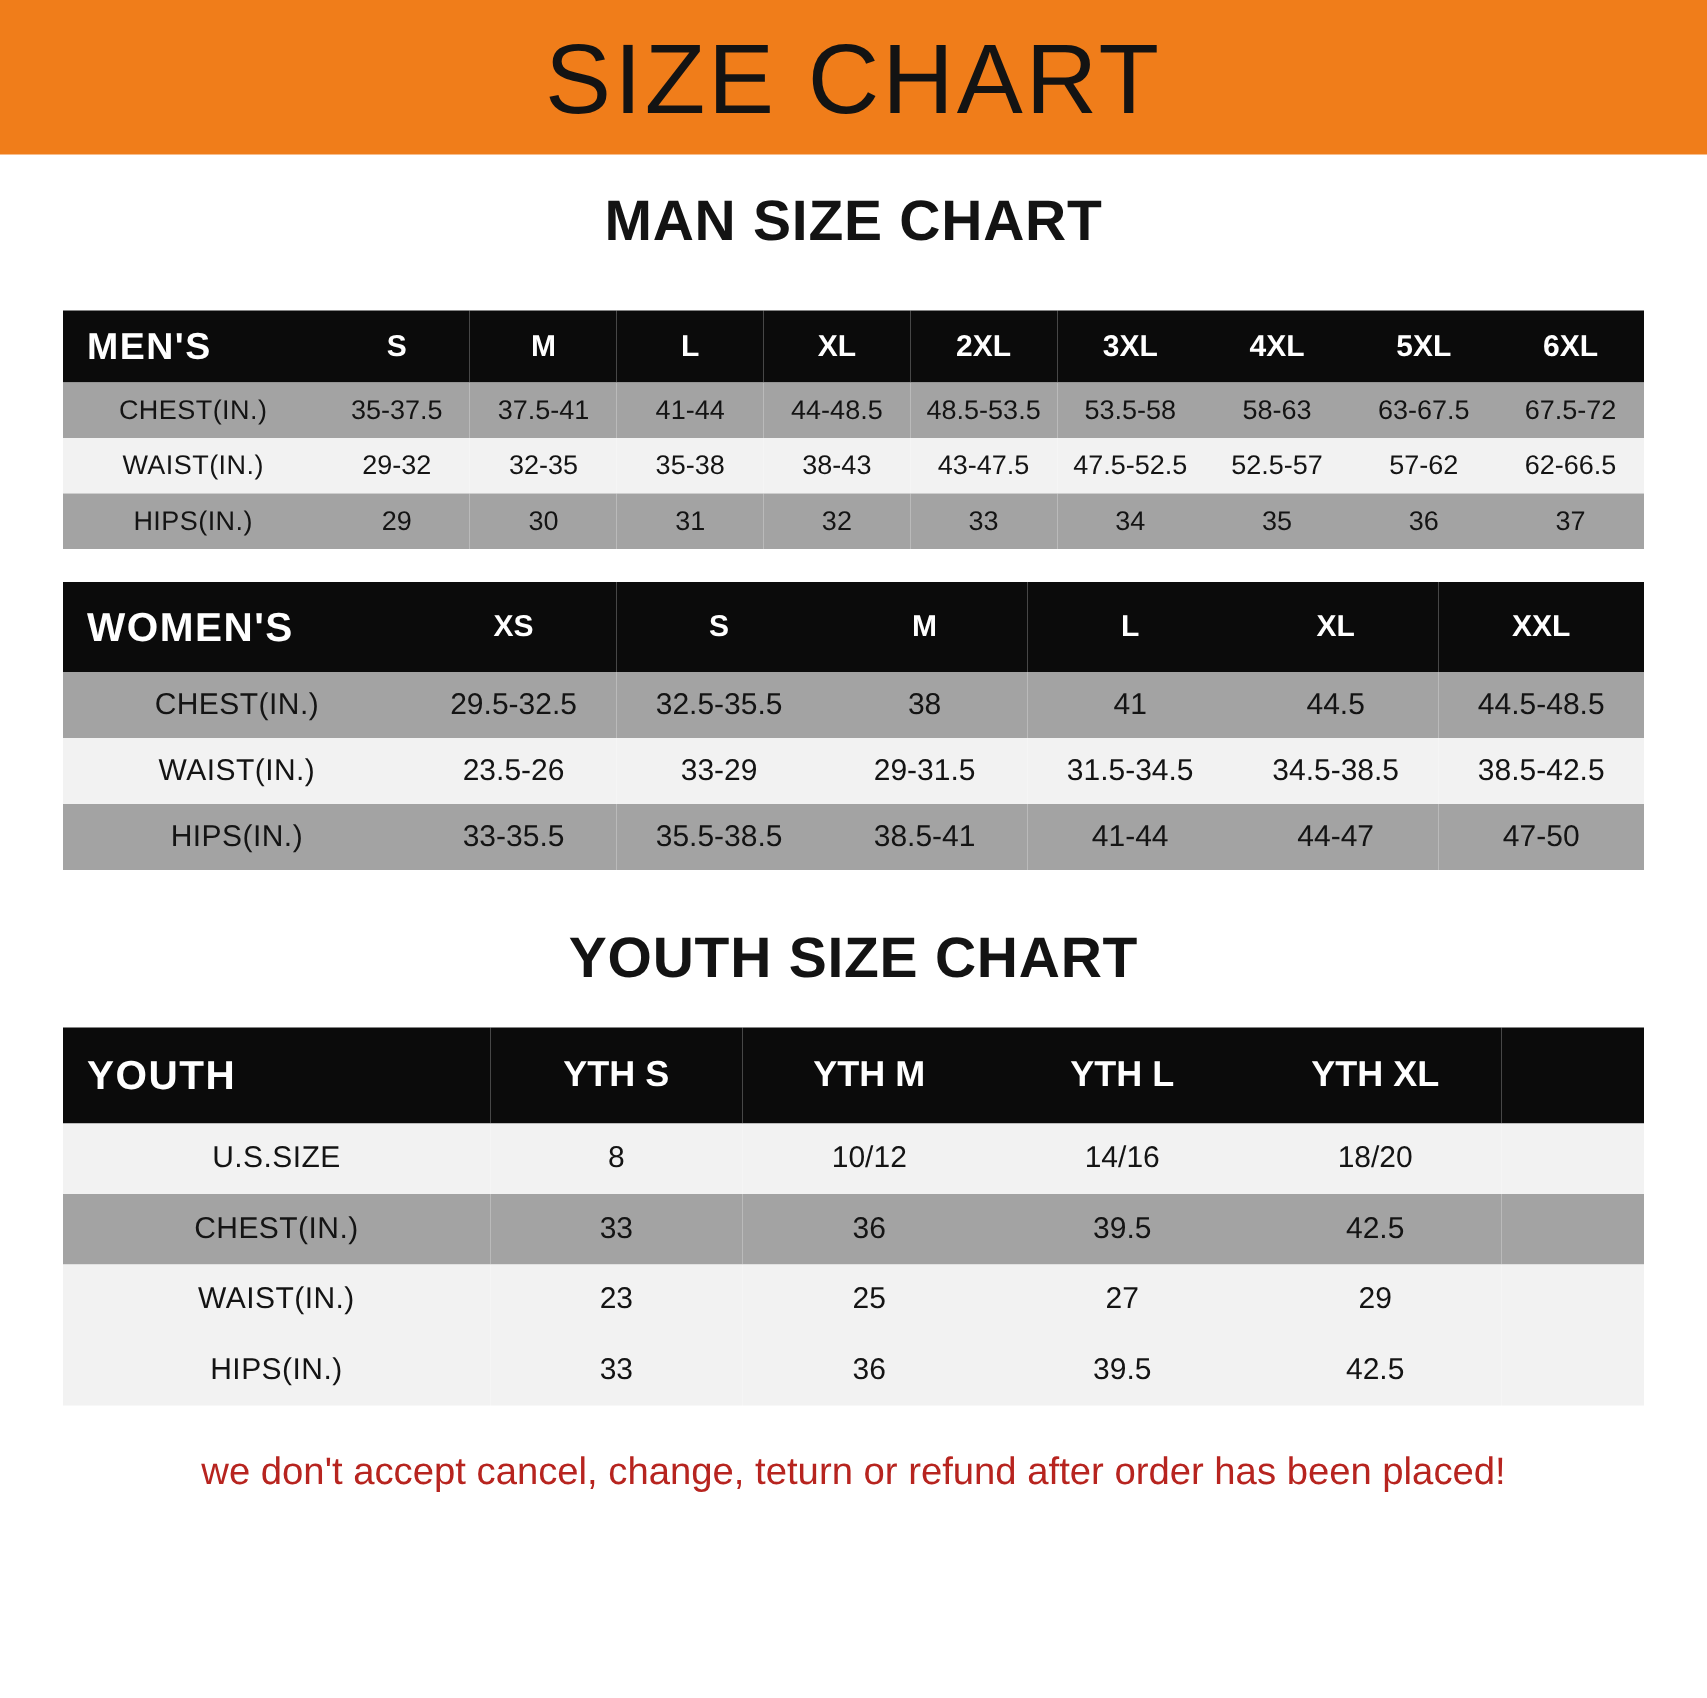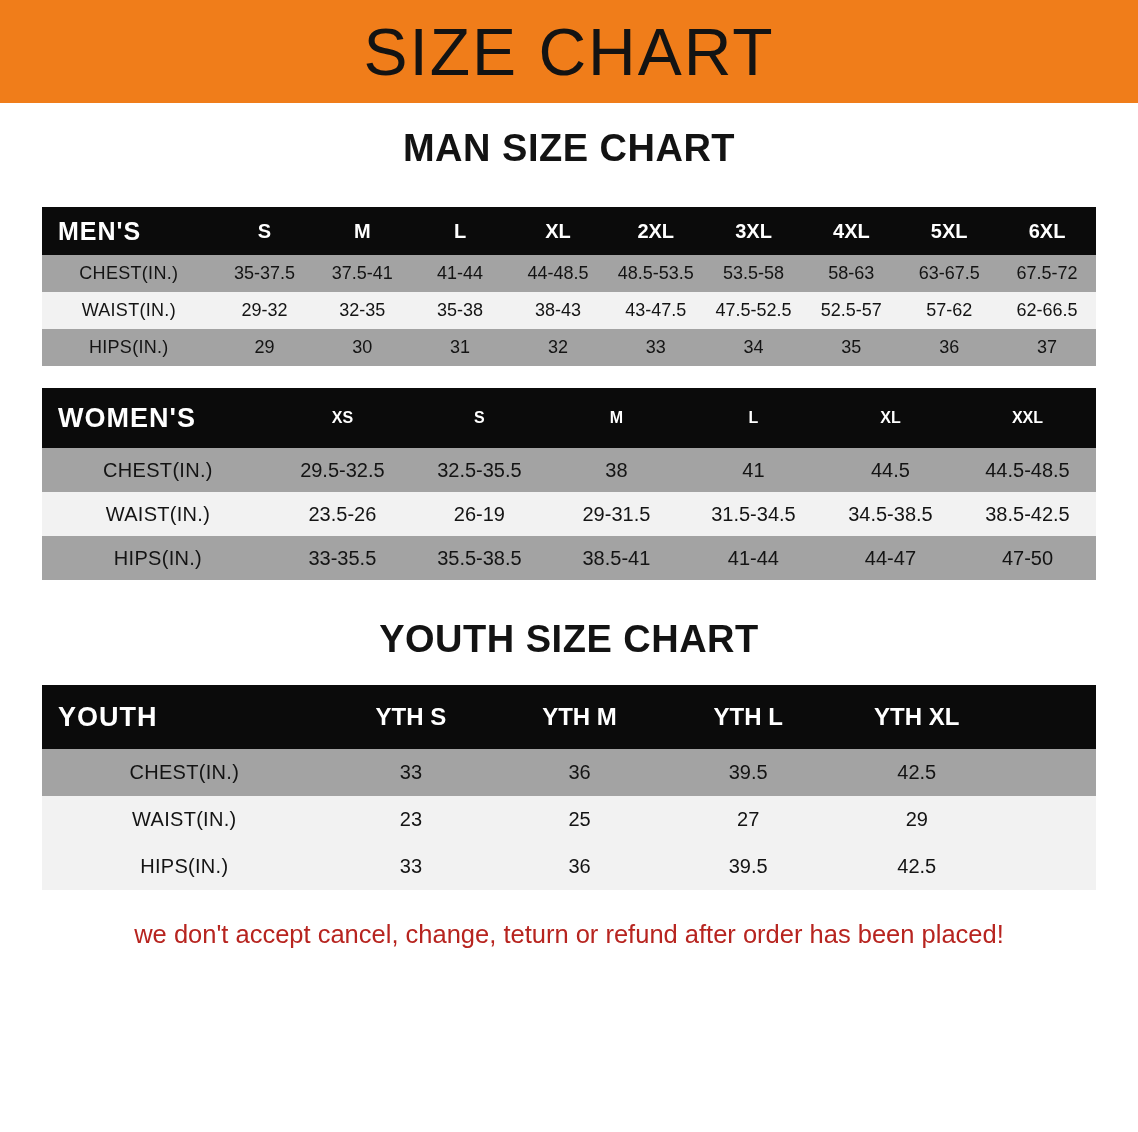--- a/index.html
+++ b/index.html
@@ -90,21 +90,21 @@
   table.size-table tbody tr.shade { background: #a3a3a3; }
   table.size-table tbody tr.light { background: #f2f2f2; }
 
   
   #men-table thead th { font-size: 20px; height: 46px; }
   #men-table thead th.rowlabel { font-size: 25px; }
   #men-table tbody td { font-size: 18px; height: 35px; }
   #men-table tbody td.rowlabel { font-size: 18px; }
 
   
-  #women-table thead th { font-size: 16px; height: 58px; }
+  #women-table thead th { font-size: 20px; height: 58px; }
   #women-table thead th.rowlabel { font-size: 27px; }
   #women-table tbody td { font-size: 20px; height: 42px; }
   #women-table tbody td.rowlabel { font-size: 20px; }
 
   
   #youth-table thead th { font-size: 24px; height: 62px; }
   #youth-table thead th.rowlabel { font-size: 27px; }
   #youth-table tbody td { font-size: 20px; height: 45px; }
   #youth-table tbody td.rowlabel { font-size: 20px; }
 
@@ -232,21 +232,21 @@
           <td>29.5-32.5</td>
           <td>32.5-35.5</td>
           <td>38</td>
           <td>41</td>
           <td>44.5</td>
           <td>44.5-48.5</td>
         </tr>
         <tr class="light">
           <td class="rowlabel">WAIST(IN.)</td>
           <td>23.5-26</td>
-          <td>26-19</td>
+          <td>33-29</td>
           <td>29-31.5</td>
           <td>31.5-34.5</td>
           <td>34.5-38.5</td>
           <td>38.5-42.5</td>
         </tr>
         <tr class="shade">
           <td class="rowlabel">HIPS(IN.)</td>
           <td>33-35.5</td>
           <td>35.5-38.5</td>
           <td>38.5-41</td>
@@ -273,20 +273,28 @@
         <tr>
           <th class="rowlabel">YOUTH</th>
           <th>YTH S</th>
           <th>YTH M</th>
           <th>YTH L</th>
           <th>YTH XL</th>
           <th></th>
         </tr>
       </thead>
       <tbody>
+        <tr class="light">
+          <td class="rowlabel">U.S.SIZE</td>
+          <td>8</td>
+          <td>10/12</td>
+          <td>14/16</td>
+          <td>18/20</td>
+          <td></td>
+        </tr>
         <tr class="shade">
           <td class="rowlabel">CHEST(IN.)</td>
           <td>33</td>
           <td>36</td>
           <td>39.5</td>
           <td>42.5</td>
           <td></td>
         </tr>
         <tr class="light">
           <td class="rowlabel">WAIST(IN.)</td>

